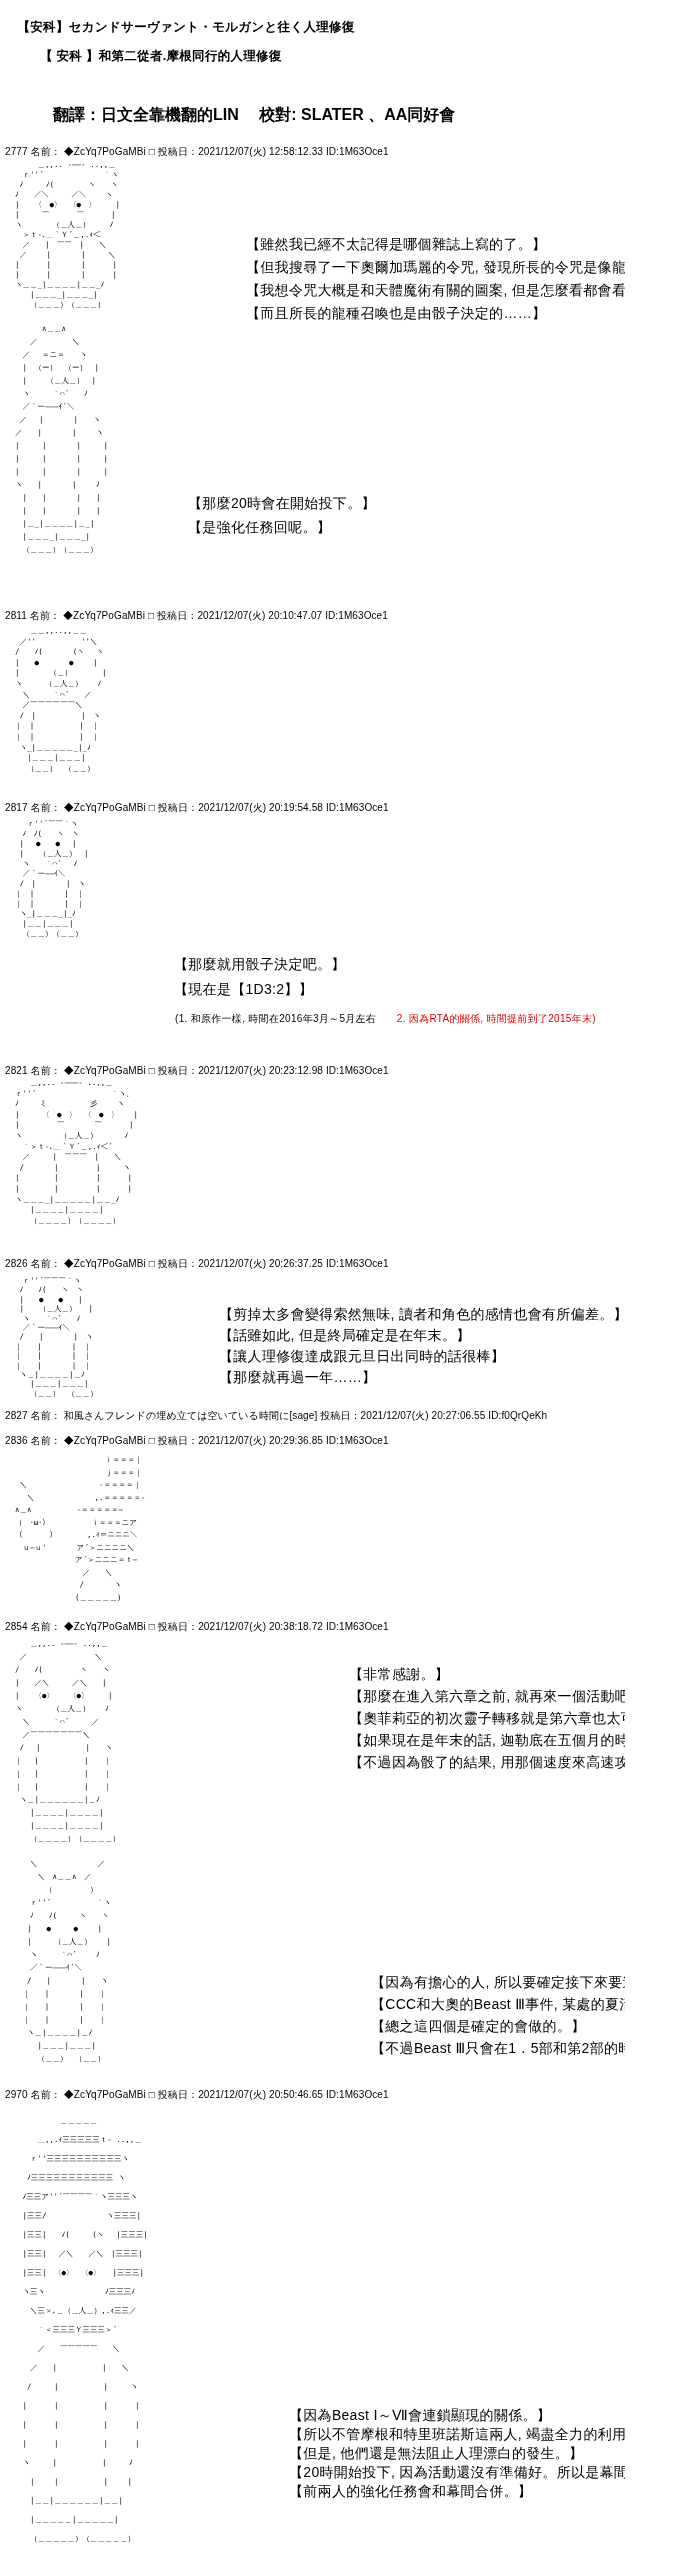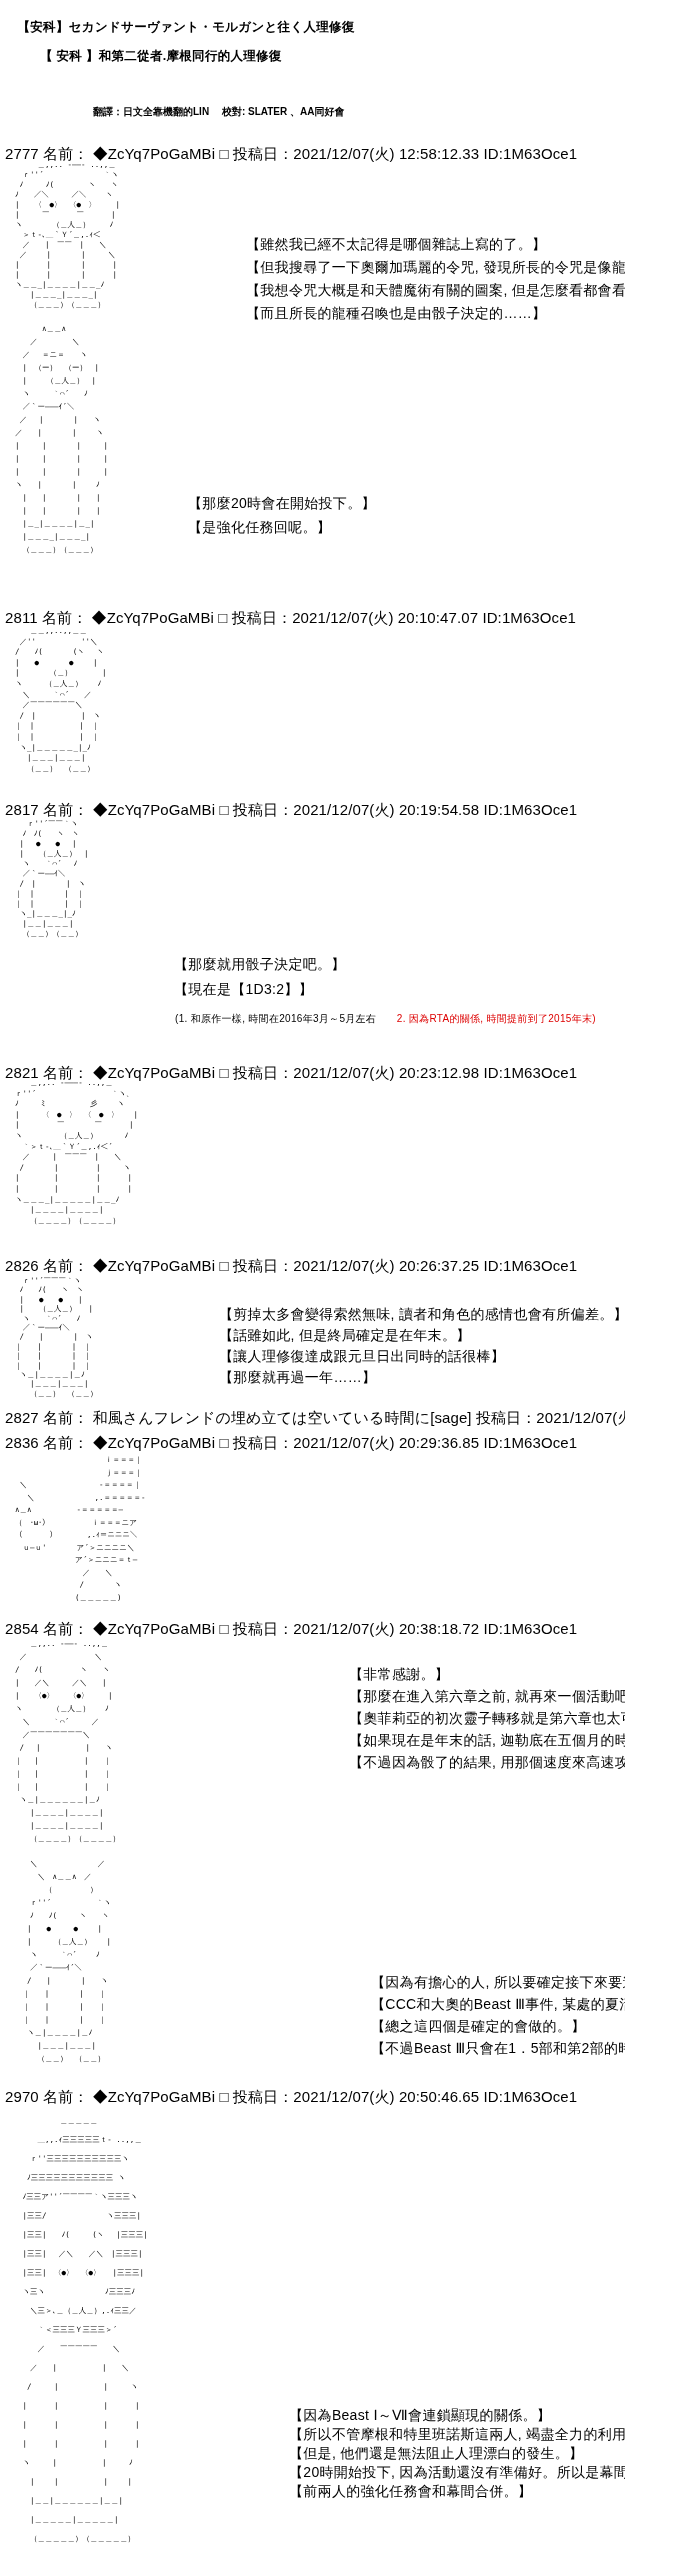--- a/index.html
+++ b/index.html
@@ -1,21 +1,21 @@
 <!DOCTYPE html>
 <html style="--background: #ffffff; --text: #000000; --accent_red: #dd0000;font-size:10px"><head>
 <meta charset="utf-8">
 <style>
   html,body{margin:0;padding:0;background:#ffffff;}
   .page{position:relative;width:625px;height:2576px;background:var(--background,#ffffff);
         color:var(--text,#000000);font-family:"Liberation Sans",sans-serif;overflow:hidden;text-decoration:underline;}
   .abs{position:absolute;white-space:pre;}
   .title{font-size:12.5px;font-weight:bold;letter-spacing:0.3px;}
-  .credit{font-size:10px;font-weight:bold;margin-left:40px;}
-  .post-header{font-size:15px;letter-spacing:0.1px;}
+  .credit{font-size:16px;font-weight:bold;}
+  .post-header{font-size:10px;letter-spacing:0.1px;}
   .dialogue{font-size:14px;letter-spacing:0.3px;}
   .options{font-size:10px;letter-spacing:0.3px;}
   .red{color:var(--accent_red,#dd0000);}
   .aa{font-family:"DejaVu Sans Mono","DejaVu Sans",monospace;font-size:7.5px;color:var(--text,#000000);}
 </style>
 </head>
 <body>
 
 <div class="page">
 

